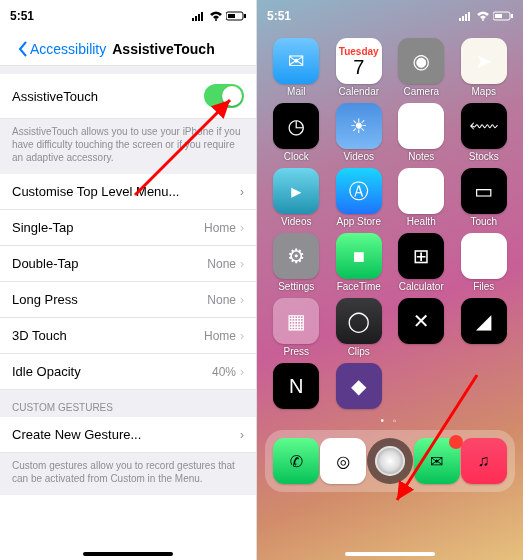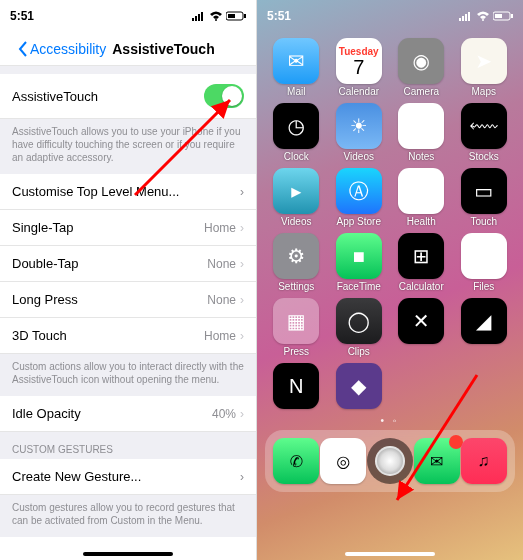--- a/index.html
+++ b/index.html
@@ -119,21 +119,20 @@
         <span class="chev">›</span>
       </span>
   </div>
   <div class="cell">
     <span class="label">3D Touch</span>
     <span class="value">
         <span>Home</span>
         <span class="chev">›</span>
       </span>
   </div>
-  <div class="footer-text">Custom actions allow you to interact directly with the AssistiveTouch icon without opening the menu.</div>
 
   <div class="cell">
     <span class="label">Idle Opacity</span>
     <span class="value">
         <span>40%</span>
         <span class="chev">›</span>
       </span>
   </div>
 
   <div class="header-text">CUSTOM GESTURES</div>

